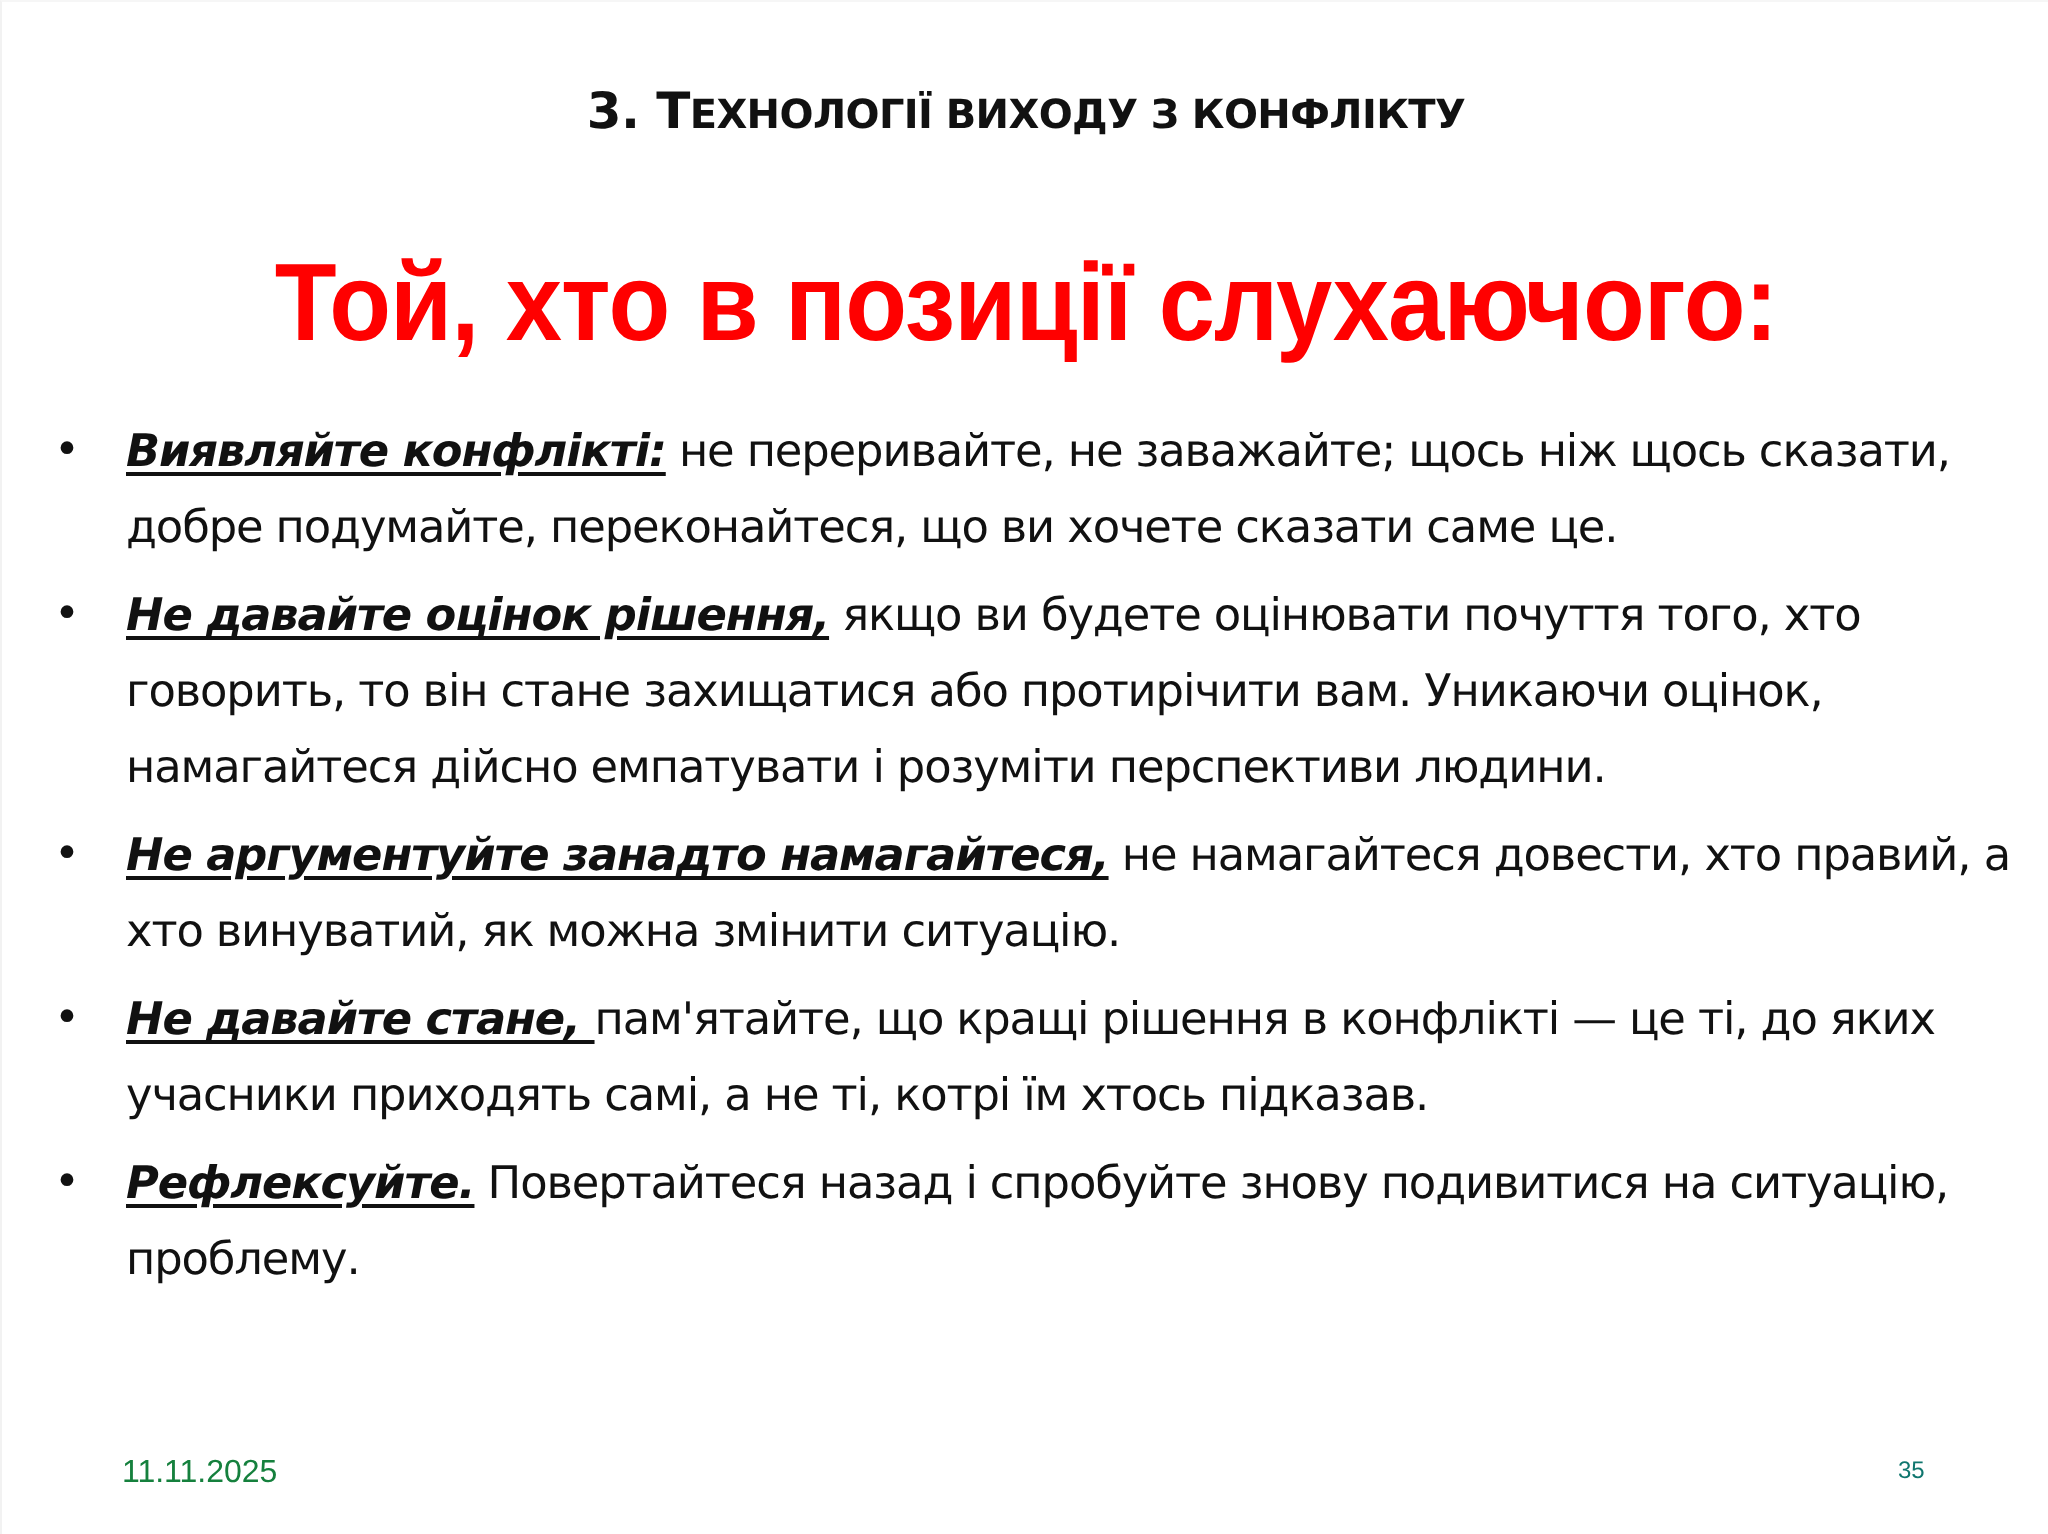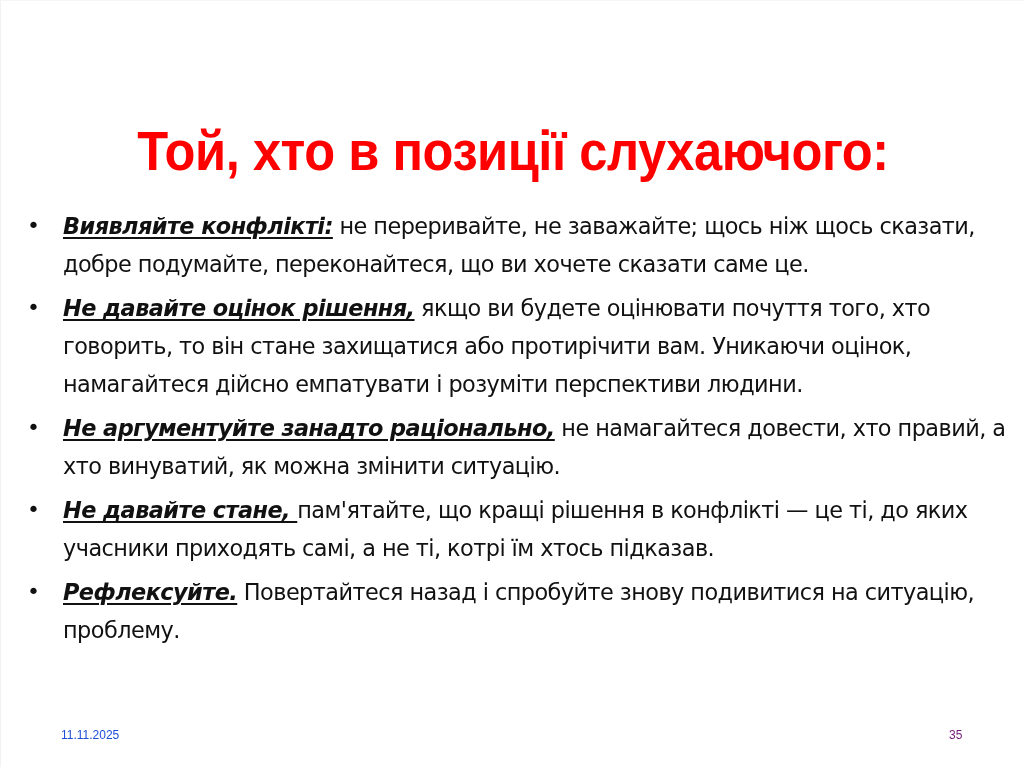--- a/index.html
+++ b/index.html
@@ -85,52 +85,53 @@
       font-style: italic;
       text-decoration: underline;
       text-decoration-thickness: 2px;
       text-underline-offset: 3px;
     }
     .footer-date {
       position: absolute;
       left: 60px;
       top: 727px;
       font-family: "Liberation Sans", sans-serif;
-      font-size: 12px;
-      color: #1d4ed8;
+      font-size: 16px;
+      color: #15803d;
     }
     .footer-page {
       position: absolute;
       left: 948px;
       top: 727px;
       font-family: "Liberation Sans", sans-serif;
       font-size: 12px;
-      color: #701a75;
+      color: #0f766e;
     }
   </style>
 </head>
 <body>
 
 <div class="slide">
 
+  <div class="slide-title"><span>3. Т</span><span class="sc">ехнології виходу з конфлікту</span></div>
 
   <div class="subtitle">Той, хто в позиції слухаючого:</div>
 
   <ul class="bullets">
     <li class="bullet">
       <span class="bullet-dot">•</span>
       <span class="lead">Виявляйте конфлікті:</span><span> не перeривайте, не заважайте; щось ніж щось сказати, добре подумайте, переконайтеся, що ви хочете сказати саме це.</span>
     </li>
     <li class="bullet">
       <span class="bullet-dot">•</span>
       <span class="lead">Не давайте оцінок рішення,</span><span> якщо ви будете оцінювати почуття того, хто говорить, то він стане захищатися або протирічити вам. Уникаючи оцінок, намагайтеся дійсно емпатувати і розуміти перспективи людини.</span>
     </li>
     <li class="bullet">
       <span class="bullet-dot">•</span>
-      <span class="lead">Не аргументуйте занадто раціонально,</span><span> не намагайтеся довести, хто правий, а хто винуватий, як можна змінити ситуацію.</span>
+      <span class="lead">Не аргументуйте занадто намагайтеся,</span><span> не намагайтеся довести, хто правий, а хто винуватий, як можна змінити ситуацію.</span>
     </li>
     <li class="bullet">
       <span class="bullet-dot">•</span>
       <span class="lead">Не давайте стане, </span><span>пам'ятайте, що кращі рішення в конфлікті — це ті, до яких учасники приходять самі, а не ті, котрі їм хтось підказав.</span>
     </li>
     <li class="bullet">
       <span class="bullet-dot">•</span>
       <span class="lead">Рефлексуйте.</span><span> Повертайтеся назад і спробуйте знову подивитися на ситуацію, проблему.</span>
     </li>
   </ul>

